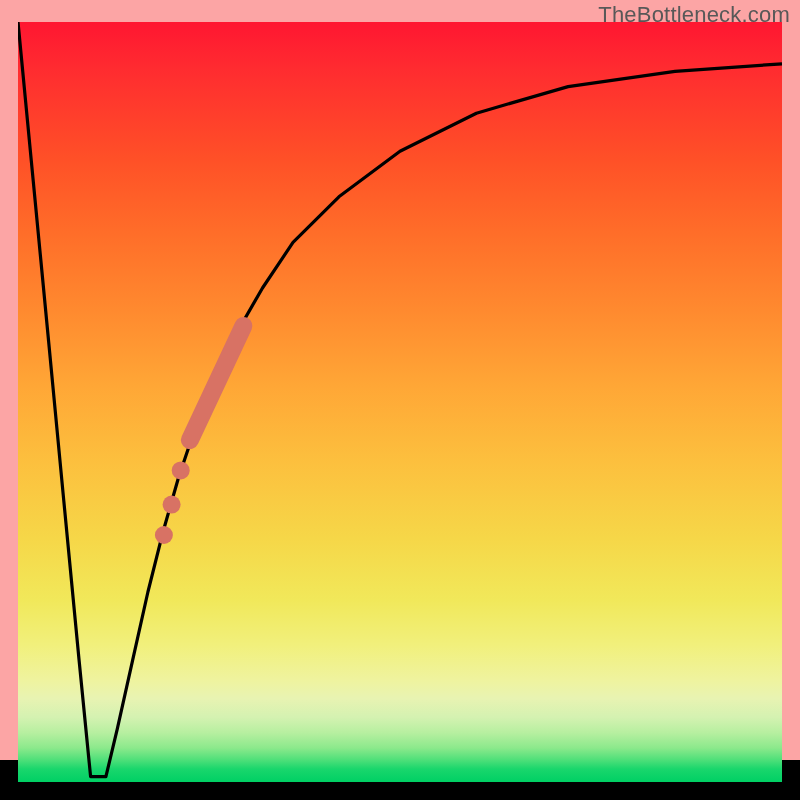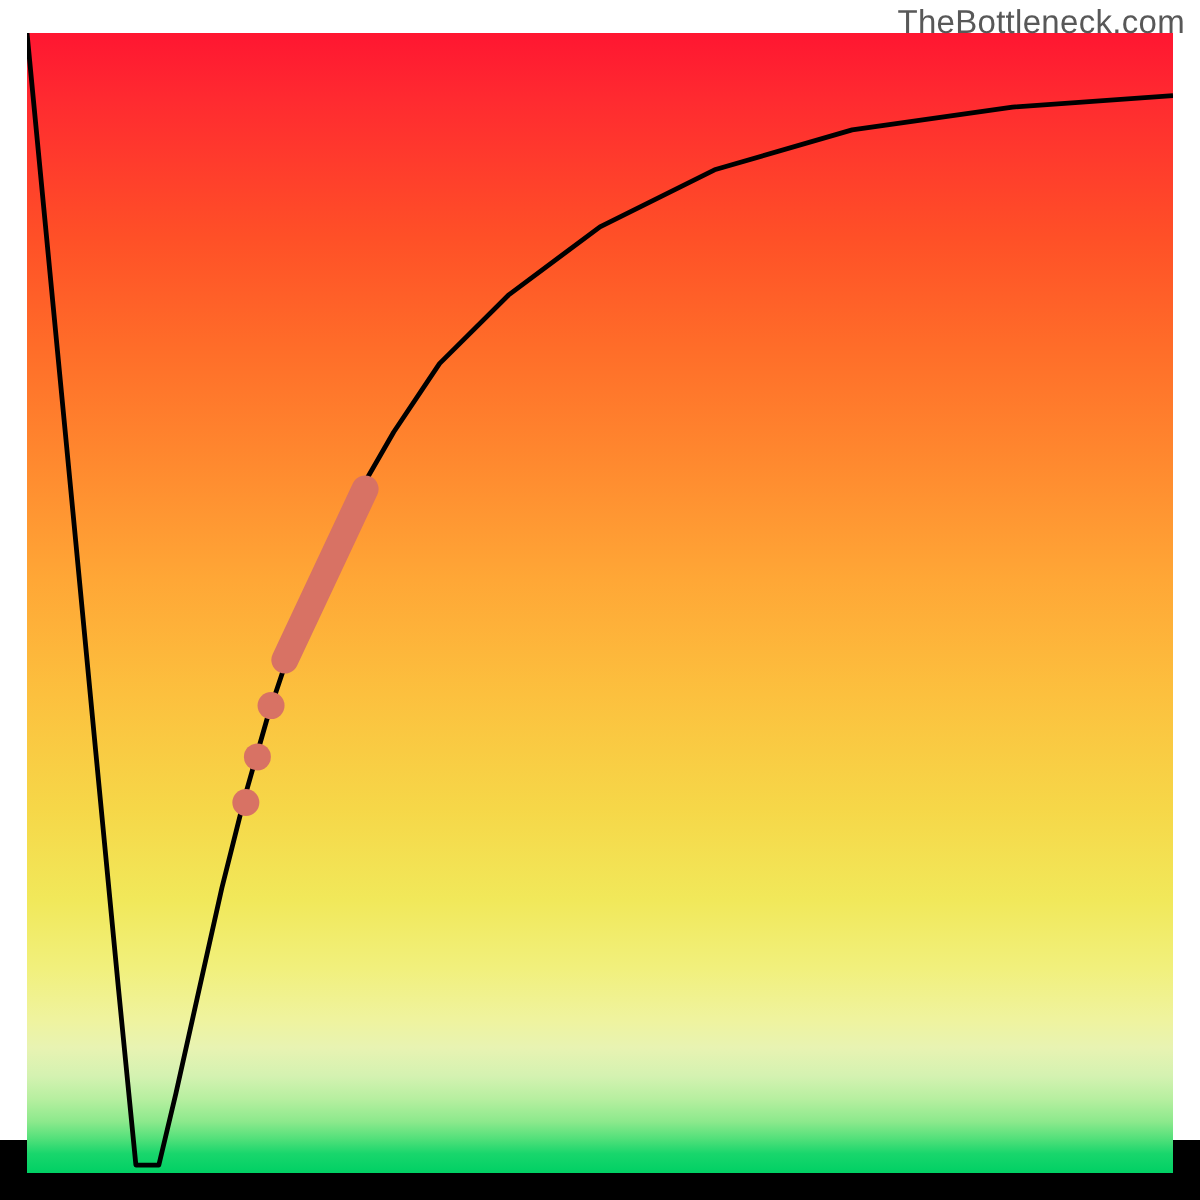--- a/index.html
+++ b/index.html
@@ -7,21 +7,21 @@
     padding: 0;
     width: 800px;
     height: 800px;
     overflow: hidden;
     background: #000;
   }
   .frame {
     position: absolute;
     left: 0; top: 0;
     width: 800px; height: 760px;
-    background: #ffffff;
+    background: #fca5a5;
   }
   .plot {
     position: absolute;
     left: 18px;
     top: 22px;
     width: 764px;
     height: 760px;
   }
   .gradient {
     position: absolute;

